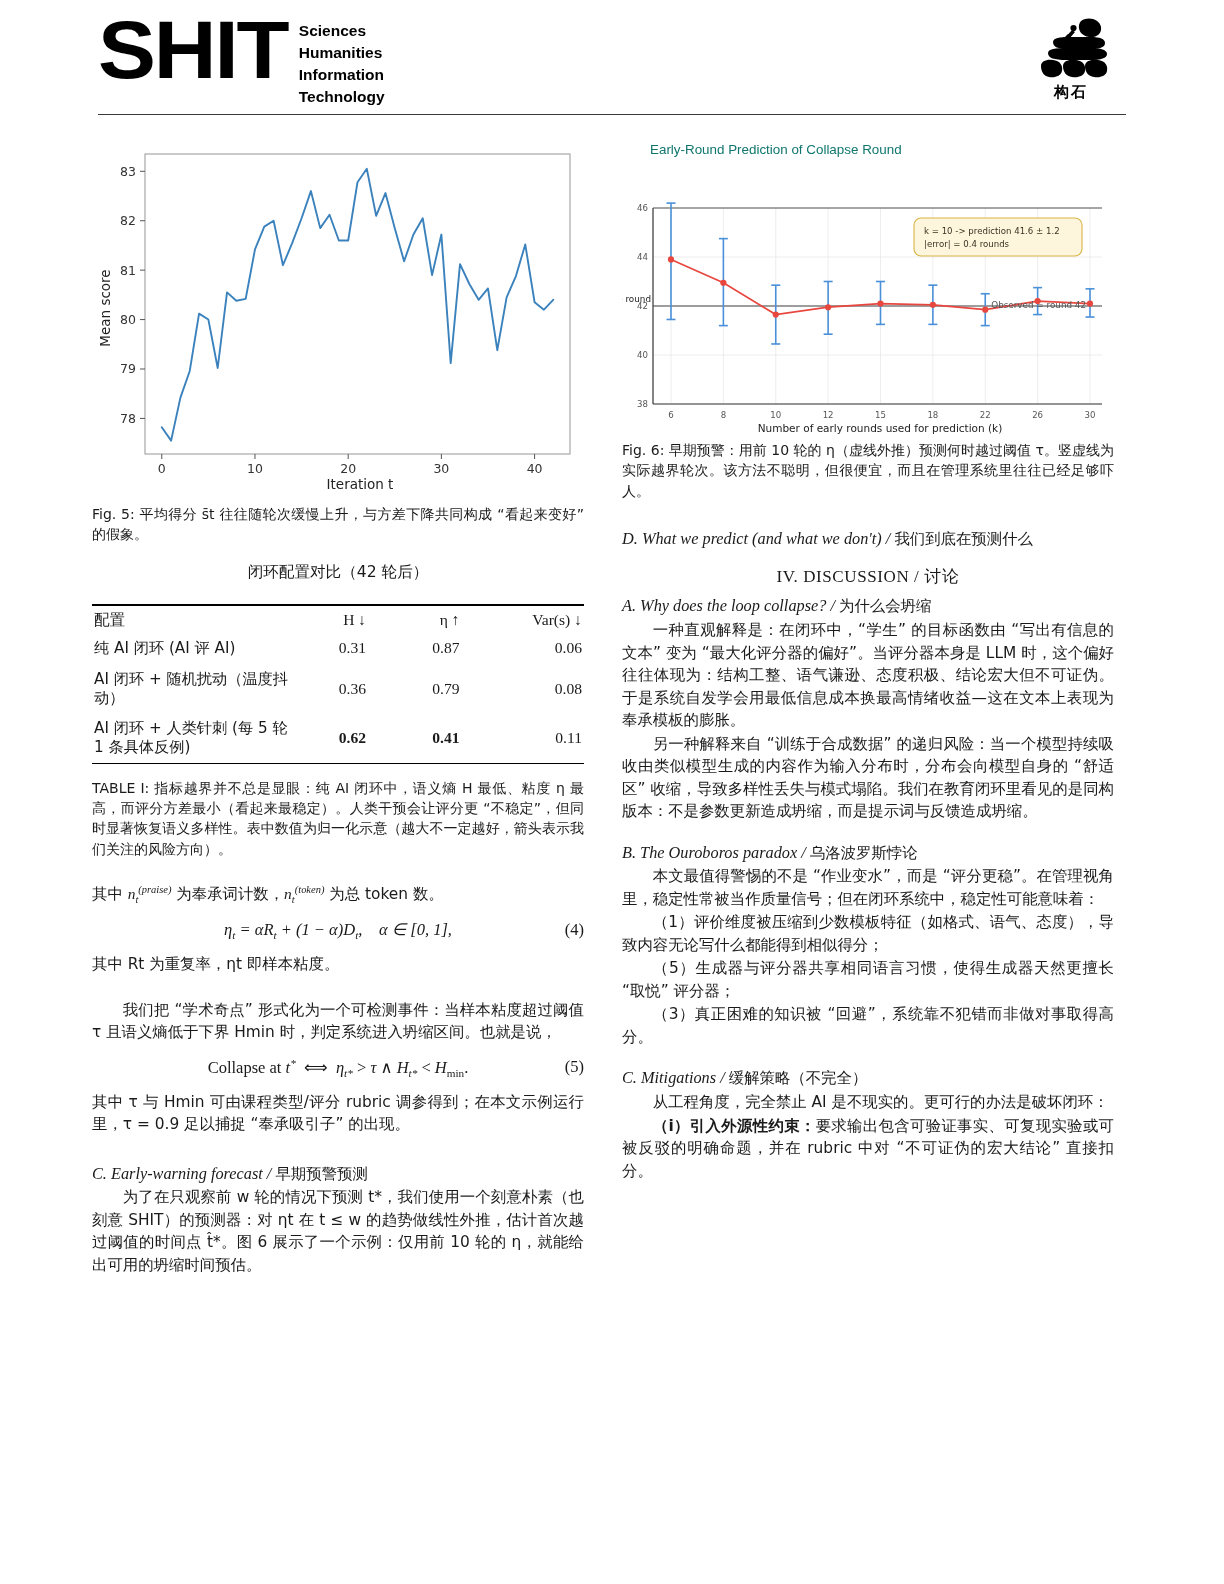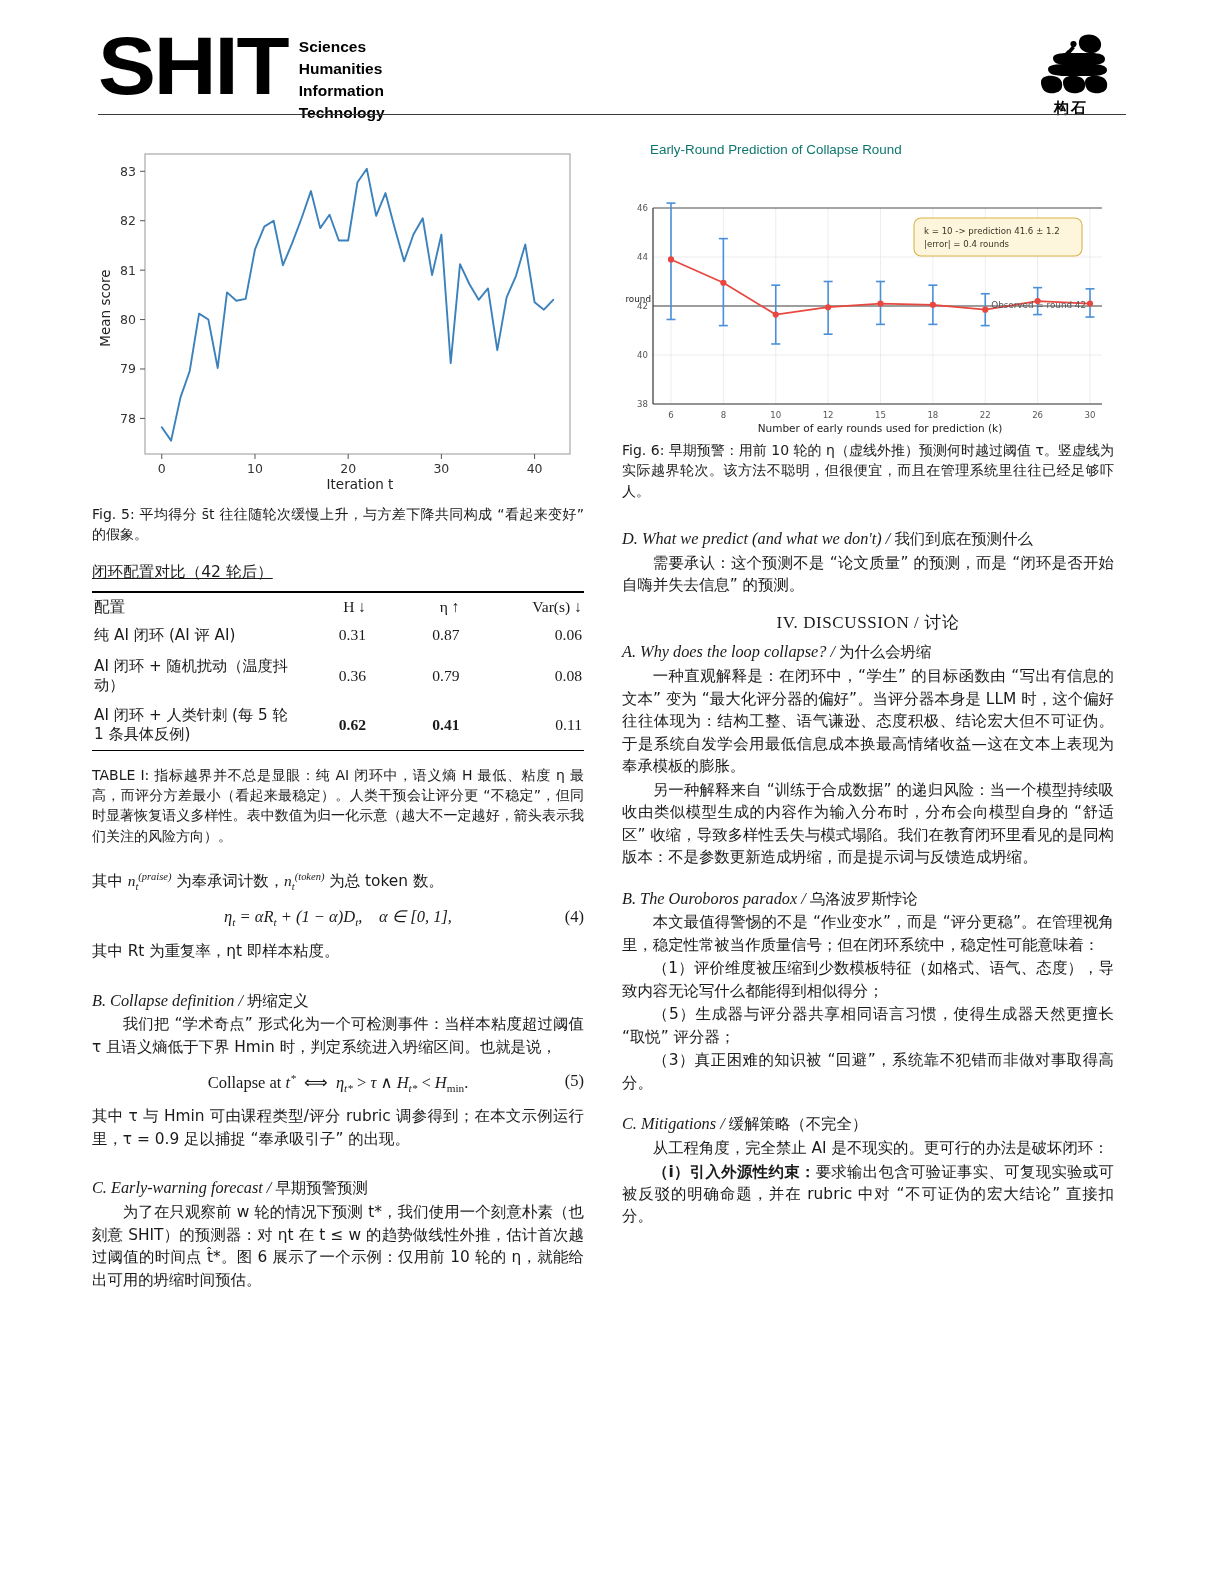--- a/index.html
+++ b/index.html
@@ -11,21 +11,21 @@
     color:#1a1a1a;
     position:relative;
     overflow:hidden;
   }
 
   
   .masthead {
     position:absolute; left:0; top:0; width:1224px; height:122px;
   }
   .mast-inner {
-    position:absolute; left:98px; top:28px; right:98px; height:92px;
+    position:absolute; left:98px; top:12px; right:98px; height:92px;
   }
   .logo-wrap { position:absolute; left:0; top:0; display:flex; align-items:flex-start; }
   .logo-shit {
     font-family:"Liberation Sans", sans-serif;
     font-weight:bold;
     font-size:82px;
     letter-spacing:-2px;
     line-height:0.92;
     color:#000;
     transform:scaleX(1.06);
@@ -99,22 +99,22 @@
   sub { font-size:0.68em; }
   sup { font-size:0.68em; }
 
   
   .fig5 { position:relative; width:492px; height:360px; margin-bottom:4px; }
   .fig-caption { font-size:14px; line-height:1.45; text-align:justify; }
 
   
   .tbl-wrap { margin-top:16px; }
   .tbl-title {
-    font-family:"DejaVu Sans", sans-serif;
-    font-size:15.6px; margin-bottom:8px;text-decoration:underline;
+    text-align:center; font-family:"DejaVu Sans", sans-serif;
+    font-size:15.6px; margin-bottom:21px;
   }
   table.paper {
     width:100%; border-collapse:collapse; font-size:15.6px;
   }
   table.paper thead th {
     font-weight:normal; padding:3px 2px 4px 2px;
     border-top:1.1px solid #000; border-bottom:0.9px solid #000;
   }
   table.paper thead tr:first-child th { border-top:2.4px double #000; border-bottom:none; padding-bottom:0; }
   table.paper th.c0, table.paper td.c0 { text-align:left; width:42%; }
@@ -259,21 +259,20 @@
 
   <div class="eq">
     <span class="mi">η<sub>t</sub> = αR<sub>t</sub> + (1 − α)D<sub>t</sub>,&nbsp;&nbsp;&nbsp; α ∈ [0, 1],</span>
     <span class="num">(4)</span>
   </div>
 
   <p class="para noindent cn">其中 Rt 为重复率，ηt 即样本粘度。</p>
 
   <div class="gap-lg"></div>
 
-  <div class="subhead"><span>B.  Collapse definition</span><span> / </span><span class="cn">坍缩定义</span></div>
 
   <p class="para cn">我们把 “学术奇点” 形式化为一个可检测事件：当样本粘度超过阈值 τ 且语义熵低于下界 Hmin 时，判定系统进入坍缩区间。也就是说，</p>
 
   <div class="eq">
     <span>Collapse at <span class="mi">t<sup>*</sup></span> &nbsp;⟺&nbsp; <span class="mi">η<sub>t*</sub></span> &gt; <span class="mi">τ</span> ∧ <span class="mi">H<sub>t*</sub></span> &lt; <span class="mi">H</span><sub>min</sub>.</span>
     <span class="num">(5)</span>
   </div>
 
   <p class="para noindent cn">其中 τ 与 Hmin 可由课程类型/评分 rubric 调参得到；在本文示例运行里，τ = 0.9 足以捕捉 “奉承吸引子” 的出现。</p>
 
@@ -379,21 +378,20 @@
       <text id="f6ann2" x="302" y="85" font-family="DejaVu Sans, sans-serif" font-size="8.6" fill="#3a3322">|error| = 0.4 rounds</text>
     </svg>
   </div>
 
   <p class="fig-caption cn">Fig. 6: 早期预警：用前 10 轮的 η（虚线外推）预测何时越过阈值 τ。竖虚线为实际越界轮次。该方法不聪明，但很便宜，而且在管理系统里往往已经足够吓人。</p>
 
   <div class="gap-lg"></div>
 
   <div class="subhead"><span>D.  What we predict (and what we don't)</span><span> / </span><span class="cn">我们到底在预测什么</span></div>
 
-  <p class="para cn">需要承认：这个预测不是 “论文质量” 的预测，而是 “闭环是否开始自嗨并失去信息” 的预测。</p>
 
   <div class="section-head">IV.  DISCUSSION  /  讨论</div>
 
   <div class="subhead"><span>A.  Why does the loop collapse?</span><span> / </span><span class="cn">为什么会坍缩</span></div>
 
   <p class="para cn">一种直观解释是：在闭环中，“学生” 的目标函数由 “写出有信息的文本” 变为 “最大化评分器的偏好”。当评分器本身是 LLM 时，这个偏好往往体现为：结构工整、语气谦逊、态度积极、结论宏大但不可证伪。于是系统自发学会用最低信息成本换最高情绪收益—这在文本上表现为奉承模板的膨胀。</p>
   <p class="para cn">另一种解释来自 “训练于合成数据” 的递归风险：当一个模型持续吸收由类似模型生成的内容作为输入分布时，分布会向模型自身的 “舒适区” 收缩，导致多样性丢失与模式塌陷。我们在教育闭环里看见的是同构版本：不是参数更新造成坍缩，而是提示词与反馈造成坍缩。</p>
 
   <div class="gap"></div>
 

